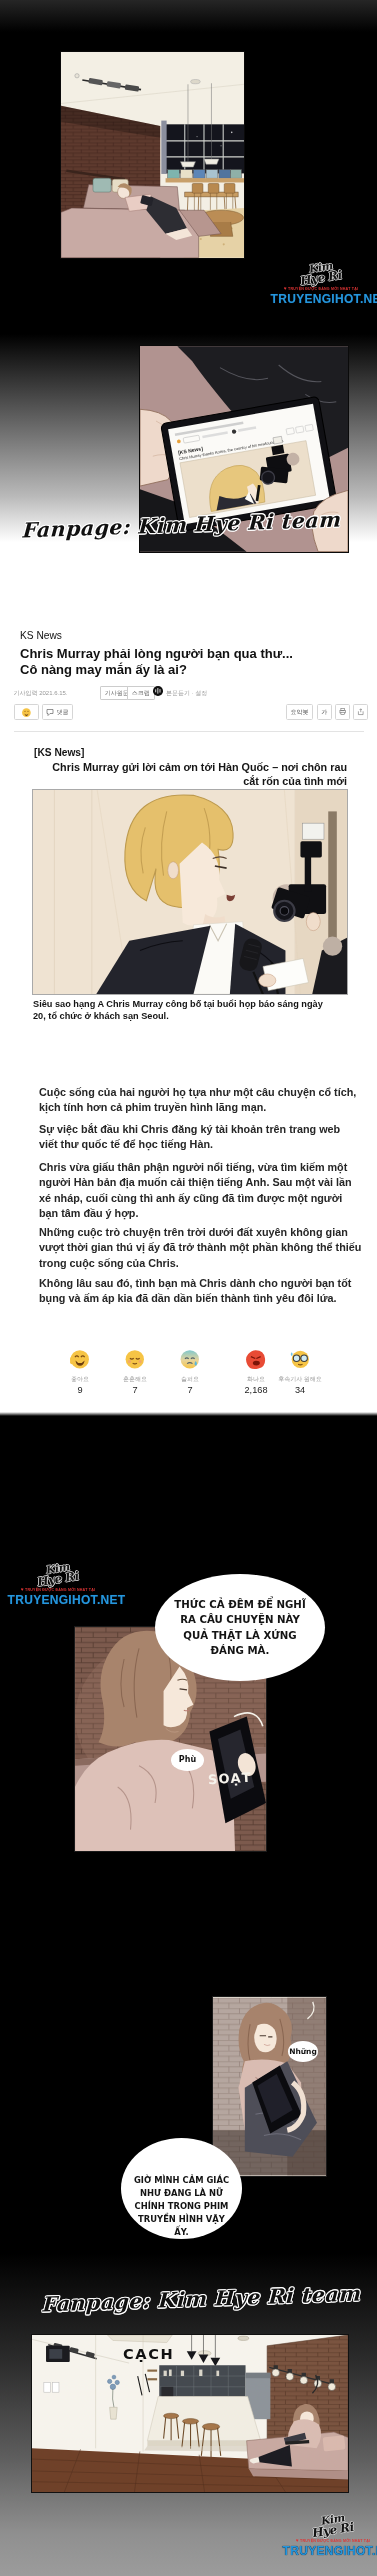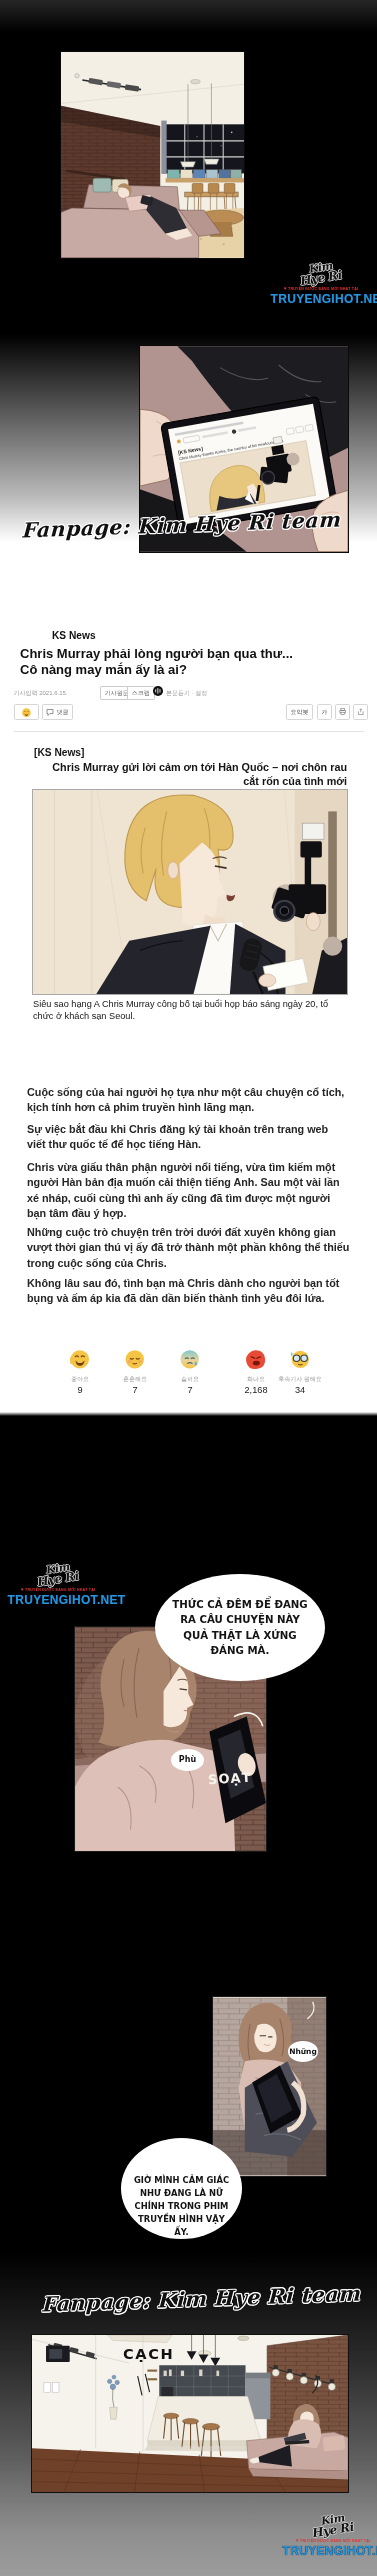--- a/index.html
+++ b/index.html
@@ -18,33 +18,33 @@
   .wm .t{font-family:"DejaVu Serif",serif;font-style:italic;font-weight:700;color:#121212;
      transform:rotate(-9deg);letter-spacing:-0.5px;
      text-shadow:0.8px 0 0 #cfcfcf,-0.8px 0 0 #cfcfcf,0 0.8px 0 #cfcfcf,0 -0.8px 0 #cfcfcf,0.5px 0.5px 0 #cfcfcf,-0.5px -0.5px 0 #cfcfcf;}
   .wm .t1{font-size:10.8px;}
   .wm .t2{font-size:12px;margin-top:-2.2px;}
   .wm .tag{margin-top:3.2px;font-size:3.6px;font-weight:700;color:#e03434;letter-spacing:0.2px;}
   .wm .tag .h{font-size:4.9px;}
   .wm .site{margin-top:1.1px;font-size:12px;font-weight:700;color:#2596dd;letter-spacing:0.3px;
      text-shadow:0 0 1.1px #08263e,0 0 0.5px #08263e;display:flex;align-items:center;justify-content:center;gap:17px;}
   
-  .news-src{font-size:10.2px;font-weight:700;color:#111;margin-left:32px;}
+  .news-src{font-size:10.2px;font-weight:400;color:#111;}
   .news-title{font-size:13px;font-weight:700;color:#111;line-height:1.2;}
   .kr{filter:blur(0.6px);}
   .meta{font-size:6px;color:#979797;}
   .mbtn{display:inline-flex;align-items:center;justify-content:center;border:0.5px solid #ccc;border-radius:1.1px;
     background:#fff;color:#666;font-size:6px;padding:1.6px 3.8px;}
   .abtn{position:absolute;display:flex;align-items:center;justify-content:center;gap:2.2px;
     border:0.5px solid #d6d6d6;border-radius:1.6px;background:#fff;color:#555;font-size:6px;height:16px;box-sizing:border-box;}
   .divider{position:absolute;height:0.5px;background:#e3e3e3;}
   .atag{font-size:10.2px;font-weight:700;color:#151515;}
   .atitle{font-size:10.8px;font-weight:700;color:#151515;line-height:1.3;text-align:right;}
-  .caption{font-size:9.2px;font-weight:400;color:#151515;line-height:1.35;}
-  .para{font-size:10.8px;font-weight:700;color:#262626;line-height:1.42;}
+  .caption{font-size:9.2px;font-weight:700;color:#151515;line-height:1.35;}
+  .para{font-size:10.8px;font-weight:700;color:#262626;line-height:1.42;margin-left:12px;}
   .react{position:absolute;width:52px;text-align:center;cursor:pointer;}
   .react .lbl{margin-top:3.2px;font-size:6px;color:#9a9a9a;}
   .react .cnt{margin-top:1.6px;font-size:9.2px;color:#222;}
   
   .bubble{position:absolute;background:#fff;border-radius:50%;display:flex;align-items:center;justify-content:center;
     text-align:center;font-family:"DejaVu Sans",sans-serif;font-weight:700;color:#141414;z-index:6;}
   .sfx{position:absolute;font-family:"DejaVu Sans",sans-serif;font-weight:800;z-index:7;white-space:nowrap;}
   .photo{position:absolute;border:0.5px solid #a9a9a9;box-sizing:border-box;overflow:hidden;background:#efe3d2;}
 </style>
 </head>
@@ -373,21 +373,21 @@
       <path d="M170 190 q10 10 24 6" stroke="#c9a78f" fill="none"></path>
       <path d="M60 236 Q120 208 176 212 L260 232 Q290 250 296 300 L300 420 L0 420 L0 300 Q20 256 60 236z" fill="#ddc1b8"></path>
       <path d="M120 260 Q160 280 150 330 M200 250 Q230 280 220 340 M80 300 Q110 320 104 380" stroke="#b5948b" fill="none" stroke-width="2"></path>
       <polygon points="252,196 322,168 358,330 282,368" fill="#0b0b0f"></polygon>
       <polygon points="268,210 310,192 336,300 292,322" fill="#26262e"></polygon>
       <ellipse cx="322" cy="258" rx="16" ry="22" fill="#f3e4d6" transform="rotate(-18 322 258)"></ellipse>
     </svg>
   </div>
 
   <div class="bubble" style="left:155px;top:1574px;width:170px;height:107px;font-size:10.2px;line-height:1.5;">
-    <div style="width:138px;">THỨC CẢ ĐÊM ĐỂ ĐANG RA CÂU CHUYỆN NÀY QUẢ THẬT LÀ XỨNG ĐÁNG MÀ.</div>
+    <div style="width:138px;">THỨC CẢ ĐÊM ĐỂ NGHĨ RA CÂU CHUYỆN NÀY QUẢ THẬT LÀ XỨNG ĐÁNG MÀ.</div>
   </div>
 
   <div class="bubble" style="left:171px;top:1749px;width:33px;height:21.6px;font-size:8px;">
     <div>Phù</div>
   </div>
   <div class="sfx" style="left:208px;top:1771px;font-size:13px;color:#f6f3ec;letter-spacing:1.1px;transform:rotate(-3deg);">SOẠT</div>
 
   <div class="panel" style="left:212px;top:1996px;width:115px;height:181px;border-color:#1a1a1a;">
     <svg viewBox="0 0 213 335">
       <defs>

